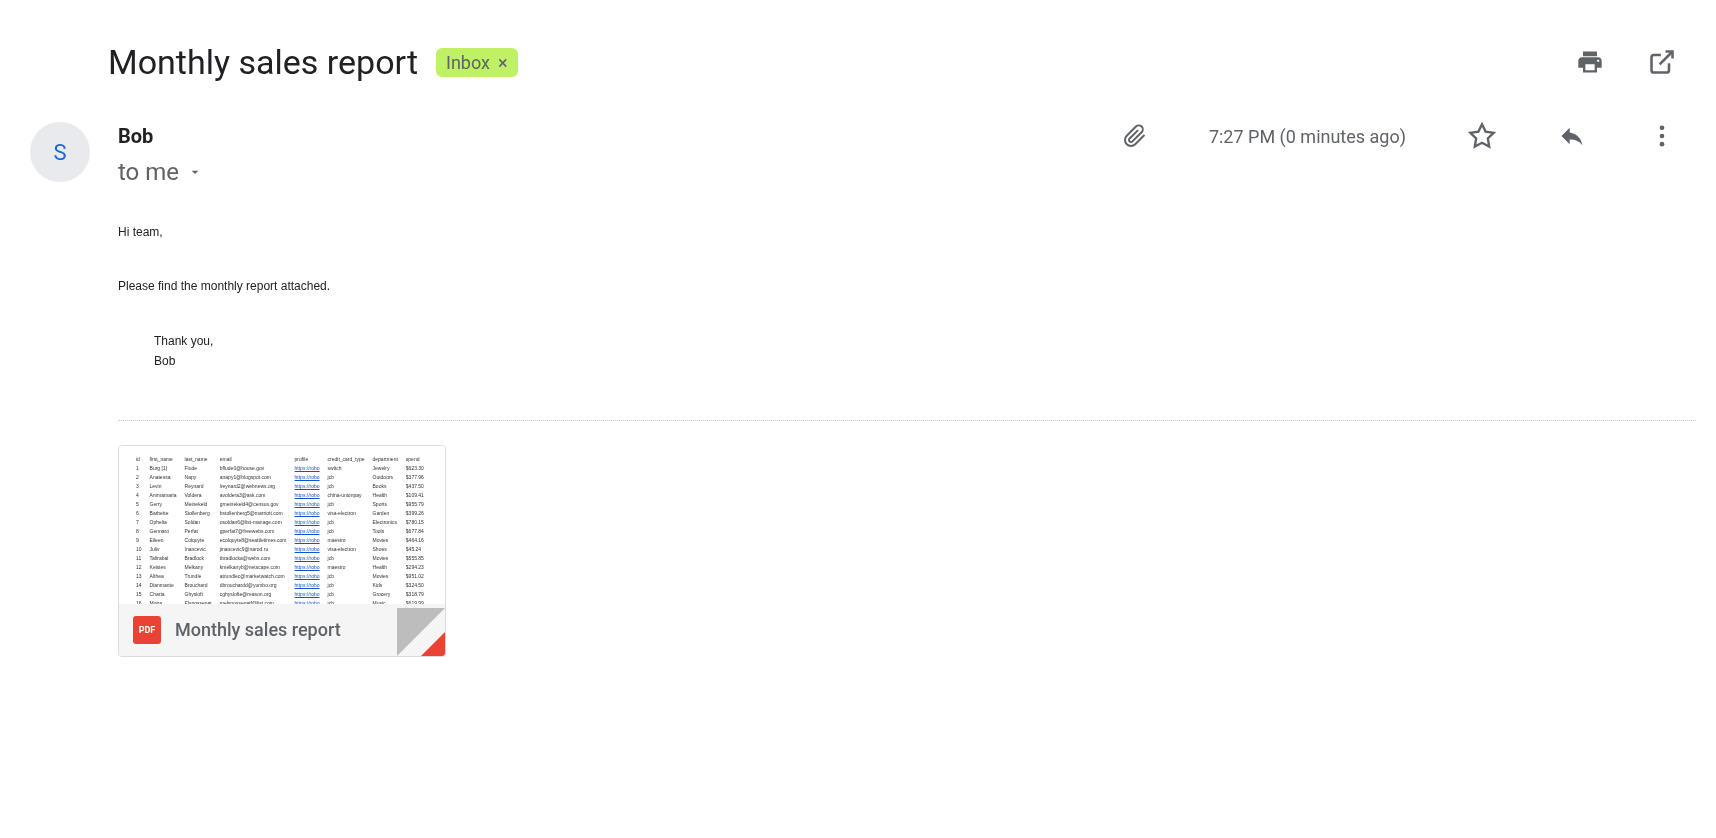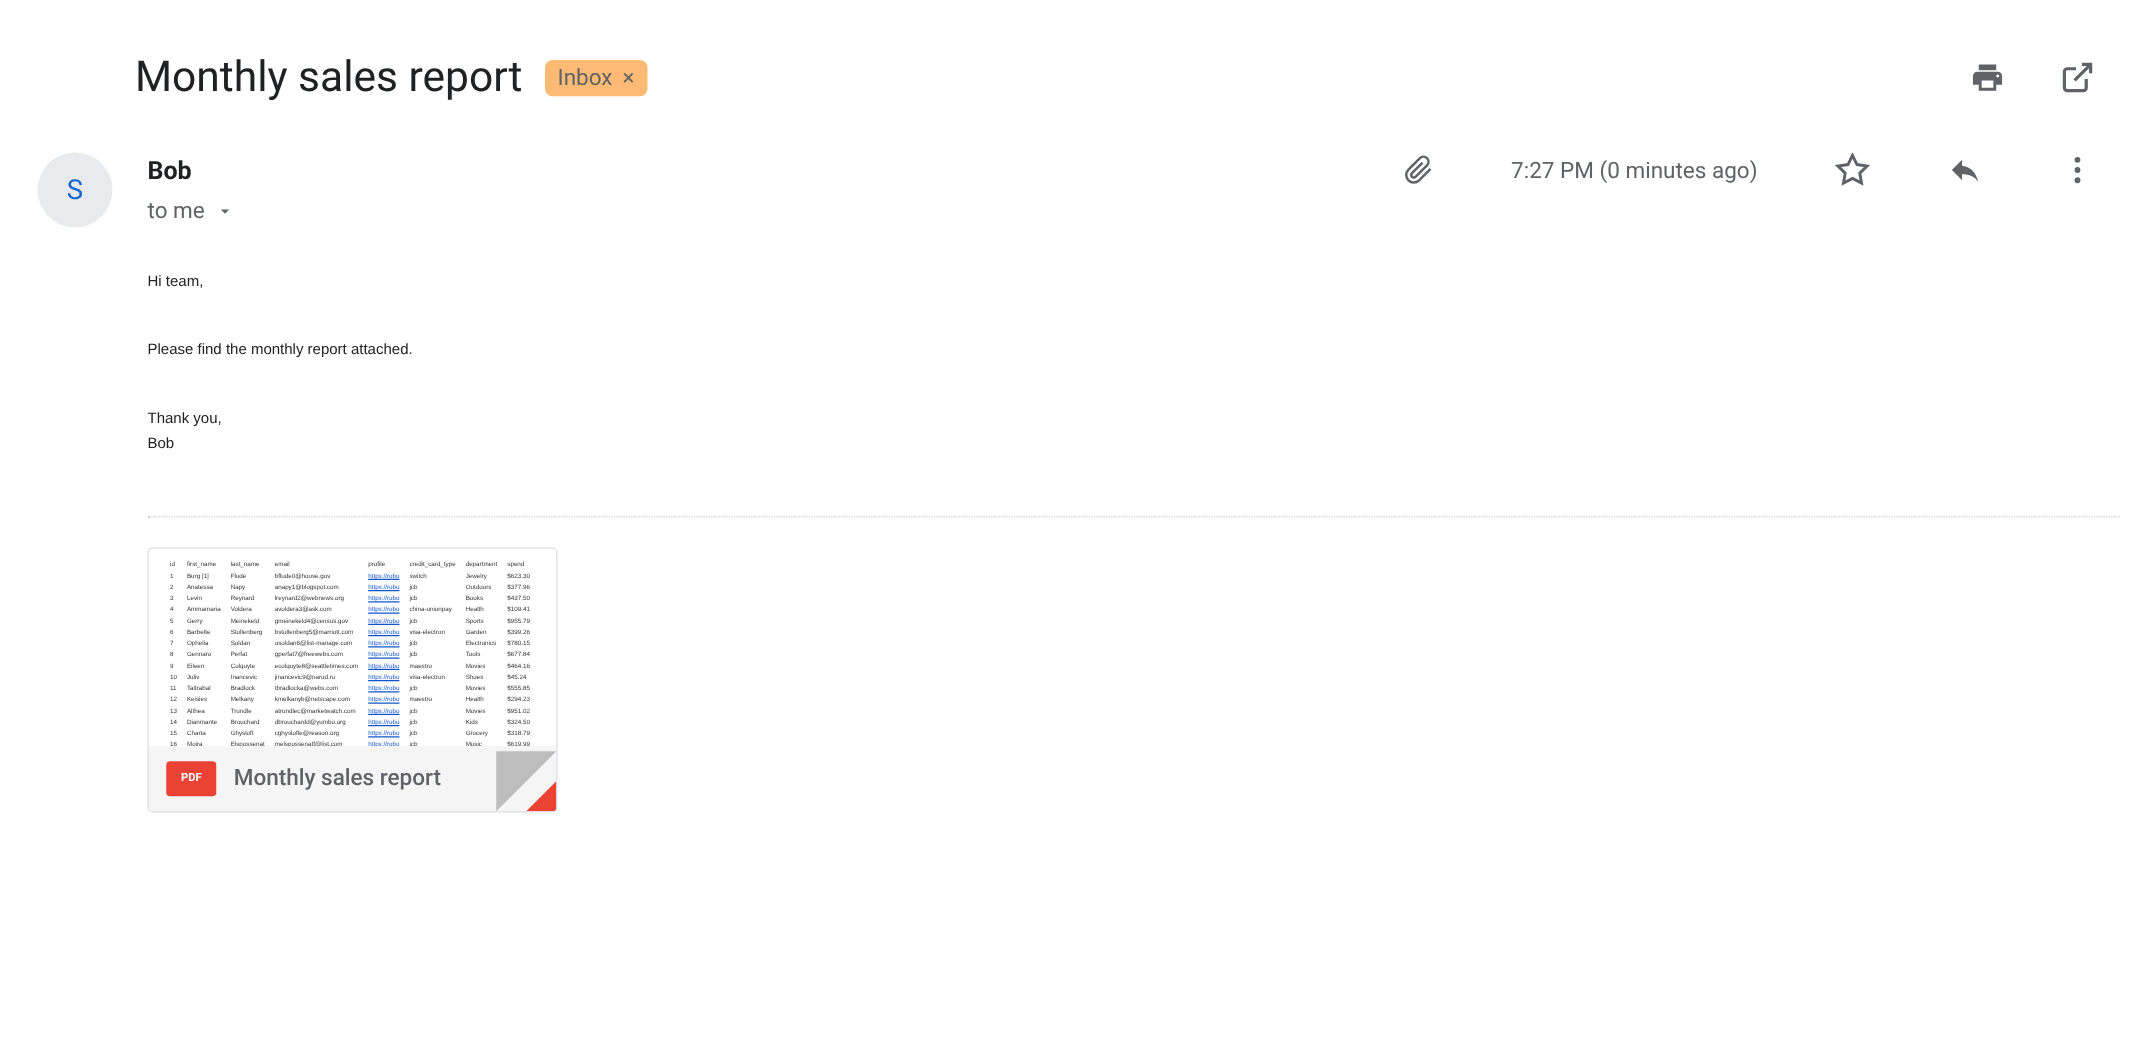--- a/index.html
+++ b/index.html
@@ -2,52 +2,52 @@
 <html><head>
   <meta charset="utf-8">
   <style>
     * { box-sizing: border-box; margin: 0; padding: 0; }
     body { font-family: 'Google Sans', Roboto, Arial, sans-serif; background: #fff; color: #202124; width: 1716px; height: 838px; overflow: hidden; }
     
     .container { padding: 6px 20px; }
     
     .header-row { display: flex; align-items: center; padding: 36px 0 0 88px; }
     .subject { font-size: 34px; font-weight: 400; color: #202124; margin-right: 18px; }
-    .label-chip { display: inline-flex; align-items: center; background: #fdba74; border-radius: 6px; padding: 4px 10px; font-size: 18px; color: #5f6368; }
+    .label-chip { display: inline-flex; align-items: center; background: #bef264; border-radius: 6px; padding: 4px 10px; font-size: 18px; color: #5f6368; }
     .label-chip .close { margin-left: 8px; font-size: 18px; color: #5f6368; cursor: pointer; }
     .header-actions { margin-left: auto; display: flex; gap: 44px; align-items: center; padding-right: 20px; }
     .icon-btn { width: 28px; height: 28px; display: flex; align-items: center; justify-content: center; cursor: pointer; color: #5f6368; }
     
     .message-block { padding: 40px 0 0 0; display: flex; }
     .avatar { width: 60px; height: 60px; border-radius: 50%; background: #e8eaed; display: flex; align-items: center; justify-content: center; font-size: 22px; color: #1967d2; margin-left: 10px; flex-shrink: 0; }
     .message-main { flex: 1; padding-left: 28px; padding-right: 20px; }
     
     .sender-row { display: flex; align-items: center; }
     .sender-name { font-size: 20px; font-weight: 700; color: #202124; }
     .sender-right { margin-left: auto; display: flex; align-items: center; gap: 62px; color: #5f6368; font-size: 18px; }
     .attach-icon { color: #5f6368; }
     .timestamp { color: #5f6368; font-size: 18px; }
     
-    .recipient-row { display: flex; align-items: center; margin-top: 8px; color: #5f6368; font-size: 18px; }
+    .recipient-row { display: flex; align-items: center; margin-top: 8px; color: #5f6368; font-size: 24px; }
     .dropdown-arrow { margin-left: 8px; }
     
     .body-text { margin-top: 36px; font-size: 12px; line-height: 1.7; color: #222; font-family: Arial, sans-serif; }
     .body-text p { margin-bottom: 34px; }
-    .body-text p:last-child { margin-bottom: 0; }
+    .body-text p:last-child { margin-bottom: 0; margin-left: 36px; }
     
     .divider { border-top: 1px dotted #ccc; margin: 48px 0 24px 98px; }
     
     .attachment-area { padding-left: 98px; }
     .attachment-card { width: 328px; border: 1px solid #dadce0; border-radius: 4px; overflow: hidden; cursor: pointer; background: #fff; position: relative; }
     .attachment-preview { height: 158px; background: #fff; position: relative; overflow: hidden; padding: 8px 12px; }
     .preview-table { font-size: 5px; color: #333; line-height: 1.4; font-family: Arial, sans-serif; }
     .preview-table td { padding: 0 3px; white-space: nowrap; }
     .preview-table .link { color: #1155cc; text-decoration: underline; }
     .attachment-footer { height: 52px; background: #f5f5f5; display: flex; align-items: center; padding: 0 14px; position: relative; }
-    .pdf-badge { width: 40px; height: 28px; background: #ea4335; color: #fff; font-size: 9px; font-weight: 700; display: flex; align-items: center; justify-content: center; border-radius: 3px; margin-right: 14px; }
+    .pdf-badge { width: 28px; height: 28px; background: #ea4335; color: #fff; font-size: 9px; font-weight: 700; display: flex; align-items: center; justify-content: center; border-radius: 3px; margin-right: 14px; }
     .attachment-name { font-size: 18px; font-weight: 500; color: #5f6368; }
     .fold-shadow { position: absolute; bottom: 0; right: 0; width: 0; height: 0; border-style: solid; border-width: 0 0 48px 48px; border-color: transparent transparent transparent #bdbdbd; }
     .fold-top { position: absolute; bottom: 0; right: 0; width: 0; height: 0; border-style: solid; border-width: 0 0 24px 24px; border-color: transparent transparent #ea4335 transparent; }
     
     svg { display: block; }
   </style>
 </head>
 <body>
 
 <div class="container">

